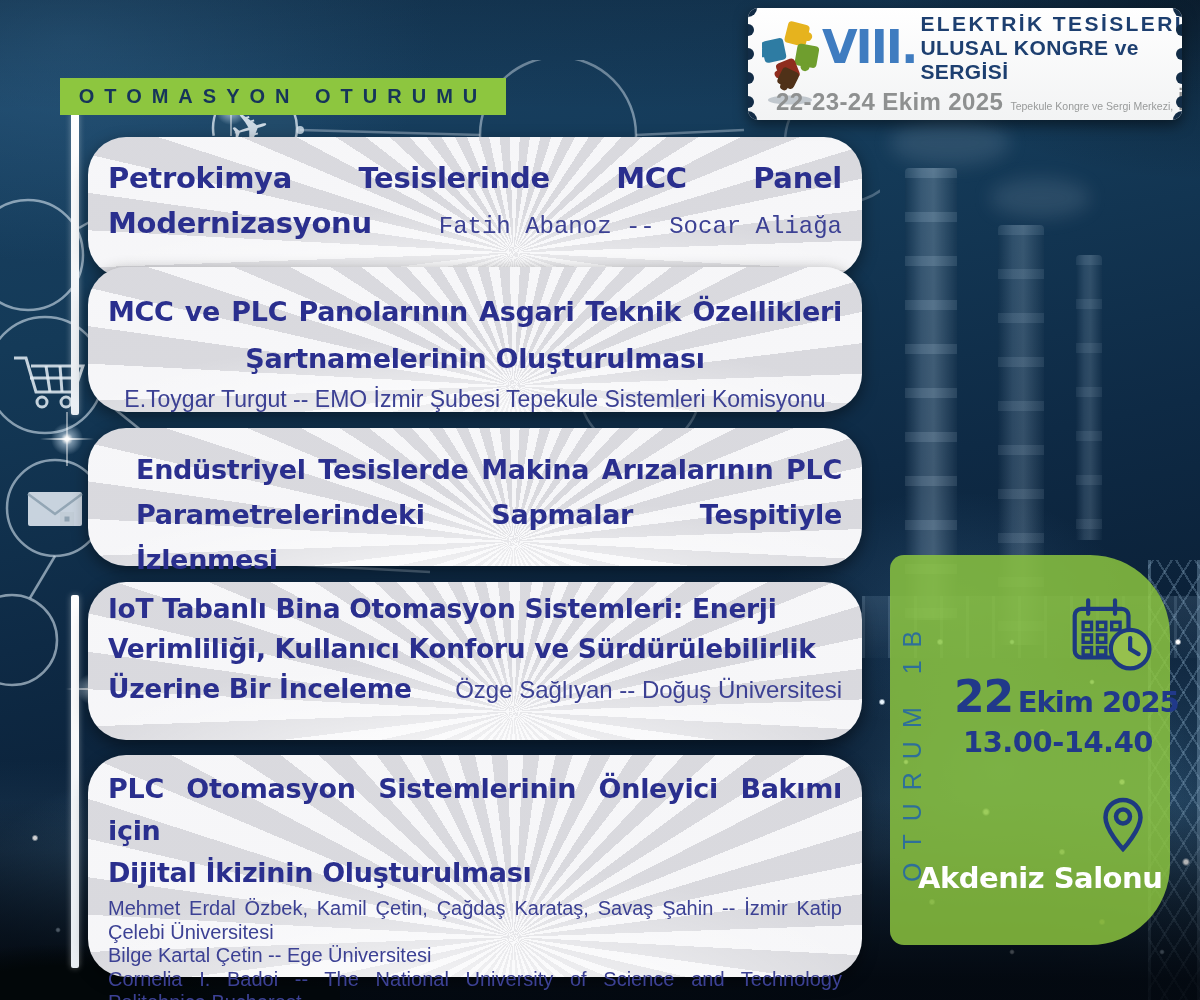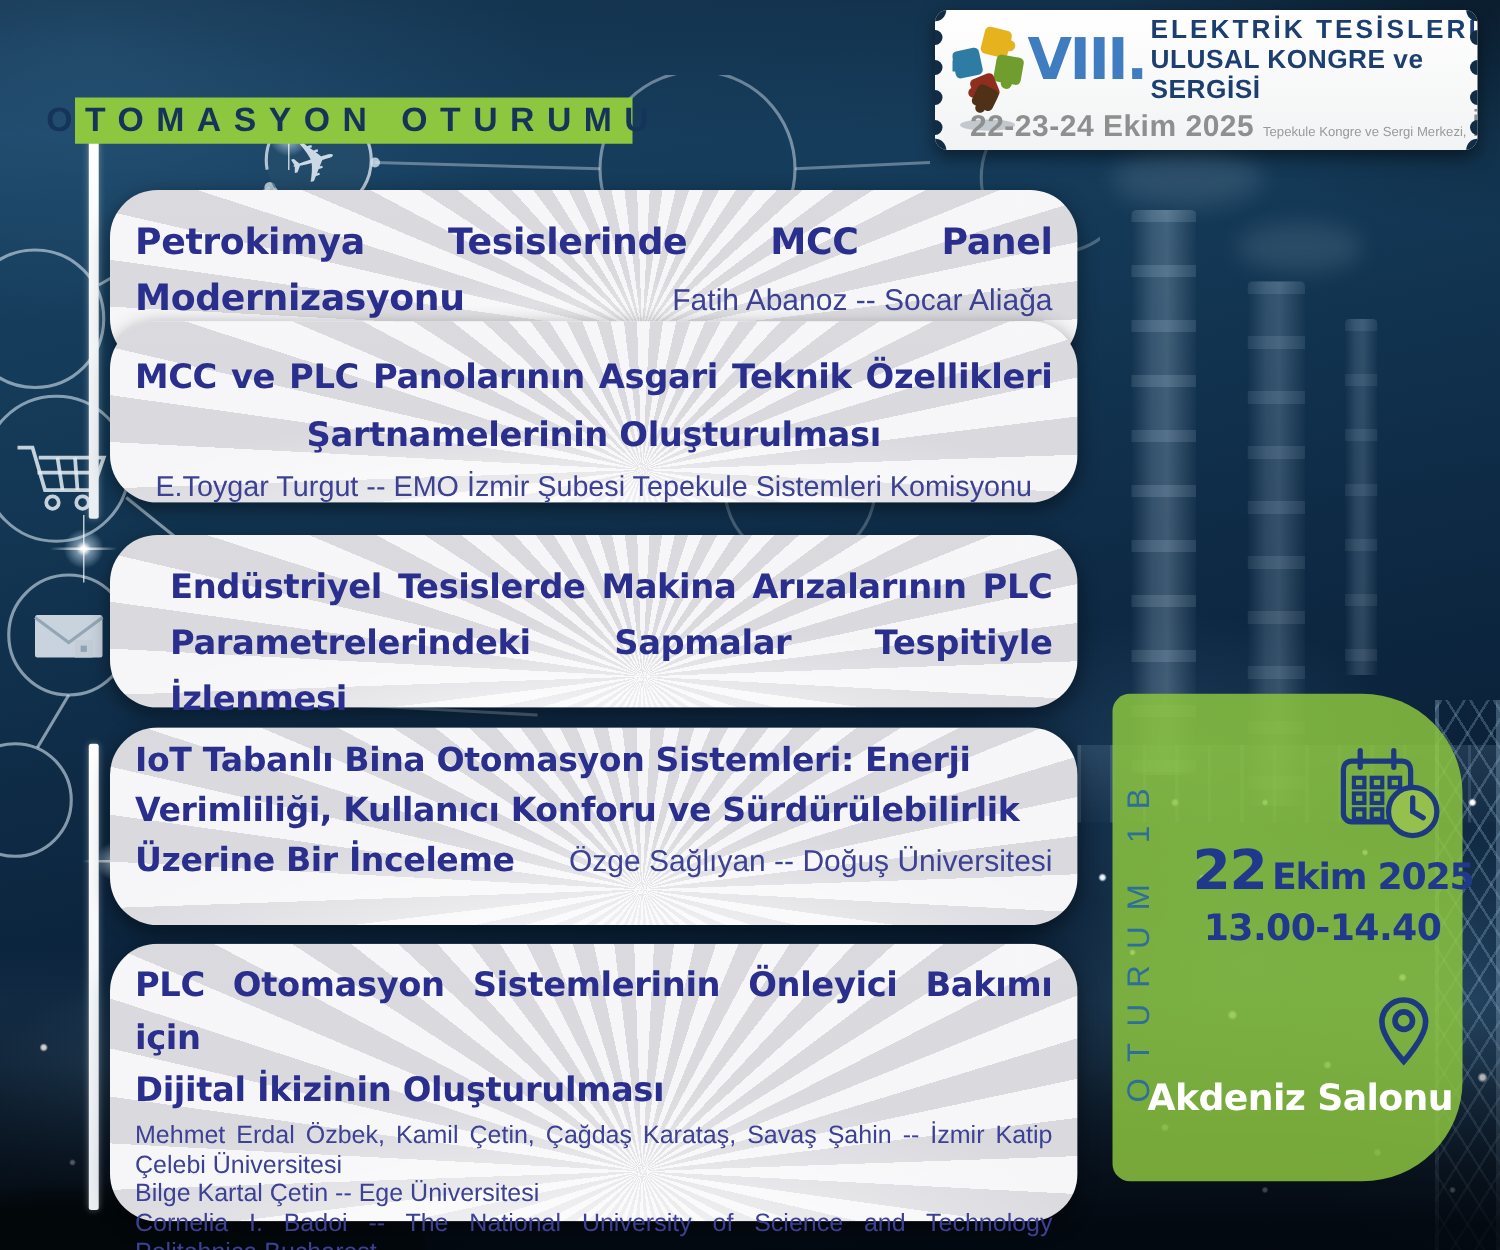--- a/index.html
+++ b/index.html
@@ -92,21 +92,21 @@
 
   
   .vbar{position:absolute;left:71px;width:8px;z-index:4;border-radius:2px;
         background:linear-gradient(180deg,#ffffff,#e9eef3);box-shadow:0 0 6px rgba(255,255,255,.35);}
   .vbar1{top:112px;height:303px;}
   .vbar2{top:595px;height:373px;}
 
   
   .banner{position:absolute;left:60px;top:78px;width:446px;height:37px;z-index:7;
           background:#8dc63f;display:flex;align-items:center;justify-content:center;}
-  .banner span{font-size:27px;font-weight:600;letter-spacing:10px;color:#16345a;white-space:nowrap;}
+  .banner span{font-size:20px;font-weight:600;letter-spacing:10px;color:#16345a;white-space:nowrap;}
 
   
   .ticket{position:absolute;left:748px;top:8px;width:434px;height:112px;z-index:7;
           background:linear-gradient(180deg,#ffffff,#f2f3f4);border-radius:10px;
           box-shadow:0 5px 14px rgba(0,0,0,.5);overflow:hidden;
           display:flex;align-items:center;padding:0;box-sizing:border-box;}
   .notch{position:absolute;background:#122c46;border-radius:50%;z-index:3;}
   .tk-content{position:relative;display:flex;align-items:center;width:100%;padding:4px 10px 4px 14px;box-sizing:border-box;}
   .tk-logo{flex:0 0 58px;margin-top:-4px;}
   .tk-text{flex:1;display:flex;flex-direction:column;margin-left:2px;}
@@ -127,25 +127,25 @@
         background:
           radial-gradient(90% 110% at 50% 118%, rgba(255,255,255,.85), rgba(255,255,255,0) 62%),
           repeating-conic-gradient(from 8deg at 55% 82%, rgba(248,248,250,.9) 0deg 5deg, rgba(216,216,221,.9) 5deg 10deg),
           linear-gradient(#e8e8eb,#e2e2e6);}
   .card-inner{padding:0 20px;}
   .t-title{font-family:"DejaVu Sans","Liberation Sans",sans-serif;font-weight:700;
            color:#2a2f8e;font-size:27px;letter-spacing:-.3px;}
   .jl{text-align:justify;text-align-last:justify;}
   .t-speaker{color:#3c4194;font-weight:400;}
   .row-split{display:flex;justify-content:space-between;align-items:baseline;}
-  .card1{top:137px;height:141px;margin-top:15px;}
+  .card1{top:137px;height:141px;}
   .card1 .card-inner{padding-top:19px;}
   .card1 .t-title{font-size:29px;line-height:45px;}
-  .card1 .t-speaker{font-size:24px;}
-  .card2{top:257px;height:145px;}
+  .card1 .t-speaker{font-size:24px;font-family:Liberation Mono, monospace;}
+  .card2{top:267px;height:145px;}
   .card2 .card-inner{padding-top:21px;}
   .card2 .t-title{line-height:47px;text-align:center;}
   .card2 .t-speaker{font-size:23px;display:block;text-align:center;margin-top:4px;}
   .card3{top:428px;height:138px;}
   .card3 .card-inner{padding-top:19px;}
   .card3 .t-title{line-height:45px;margin-left:28px;}
   .card3 .t-speaker{font-size:24px;display:block;text-align:right;padding-right:8px;margin-top:3px;}
   .card4{top:582px;height:158px;}
   .card4 .card-inner{padding-top:7px;}
   .card4 .t-title{font-size:26.5px;line-height:40px;}

